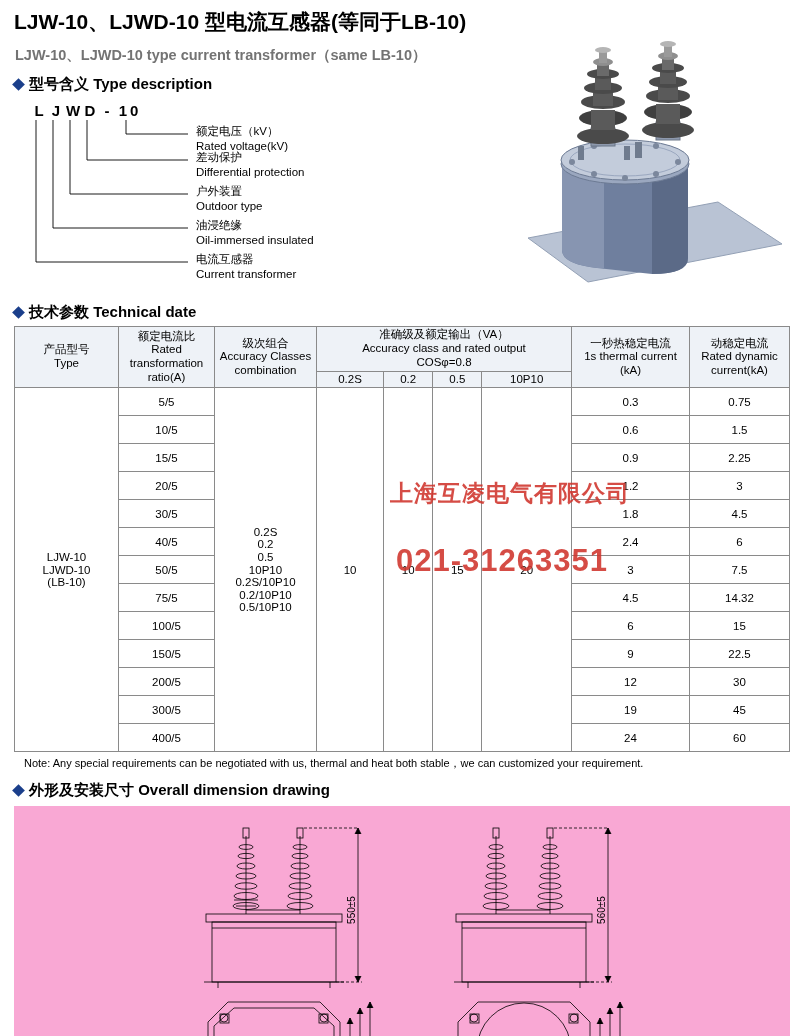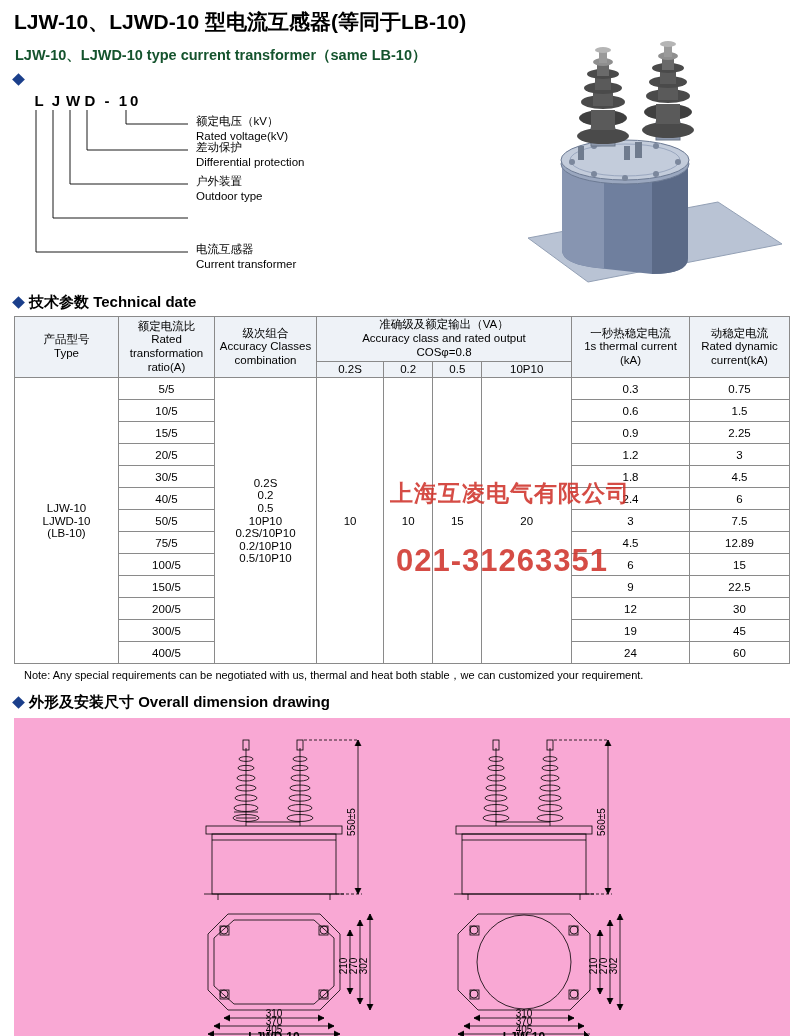--- a/index.html
+++ b/index.html
@@ -14,21 +14,21 @@
   }
   .page { position: relative; width: 800px; height: 1036px; padding: 8px 12px; }
 
   
   .header { position: relative; }
   .title-cn {
     font-size: 21px; font-weight: bold; letter-spacing: 0px;
     color: #000; line-height: 1.15; margin: 2px 0 12px 2px; white-space: nowrap;
   }
   .title-en {
-    font-size: 14.5px; font-weight: bold; color: #14532d;
+    font-size: 14.5px; font-weight: bold; color: #737373;
     margin: 3px 0 0 3px; white-space: nowrap;
   }
 
   
   .sec-head { display:flex; align-items:center; gap:6px; margin: 10px 0 4px 2px; }
   .diamond {
     width: 9px; height: 9px; background:#1b3f8b; transform: rotate(45deg);
     display:inline-block; flex: 0 0 auto;
   }
   .sec-title { font-size: 15px; font-weight: bold; color:#000; white-space:nowrap; }
@@ -46,21 +46,21 @@
   
   .photo { position:absolute; right:8px; top:6px; width:300px; height:280px; }
 
   
   table.spec { border-collapse: collapse; width: 776px; margin-left:2px; }
   table.spec th, table.spec td {
     border: 1px solid #8a8a8a; font-size: 11.5px; text-align:center;
     padding: 1px 2px; color:#000; background:#fff;
   }
   table.spec thead th { background:#eef2f7; font-weight:normal; line-height:1.2; }
-  table.spec tbody td { height: 22px; line-height:1.1; }
+  table.spec tbody td { height: 28px; line-height:1.1; }
   .hcell-cn { display:block; }
   .hcell-en { display:block; }
   .note { margin: 4px 0 0 2px; font-size: 11.5px; line-height:1.35; }
   .note .n2 { font-size: 11px; margin-left: 10px; }
 
   
   .drawing {
     position: relative; margin: 6px 0 0 2px; width: 776px; height: 330px;
     background: #f9a8d4;
   }
@@ -140,20 +140,22 @@
       </g>
 
       <rect x="143" y="136" width="7" height="16" fill="#6f7b8e"></rect>
       <rect x="132" y="140" width="6" height="14" fill="#6f7b8e"></rect>
       <rect x="86" y="140" width="6" height="14" fill="#6f7b8e"></rect>
     </svg>
   </div>
 
   <div class="sec-head">
     <span class="diamond"></span>
+    <span class="sec-title"><span>型号含义</span>
+      <span class="en">Type description</span></span>
   </div>
 
   <div class="typedesc">
     <div class="code-letters">
       <span>L</span><span>J</span><span>W</span><span>D</span><span>-</span><span style="width:26px">10</span>
     </div>
 
     <svg class="lines" viewBox="0 0 420 195">
 
       <g stroke="#000" stroke-width="0.9" fill="none">
@@ -174,20 +176,24 @@
       <span class="cn">额定电压（kV）</span>
       <span class="en">Rated voltage(kV)</span>
     </div>
     <div class="tdlabel" style="left:178px; top:52px;">
       <span class="cn">差动保护</span>
       <span class="en">Differential protection</span>
     </div>
     <div class="tdlabel" style="left:178px; top:86px;">
       <span class="cn">户外装置</span>
       <span class="en">Outdoor type</span>
+    </div>
+    <div class="tdlabel" style="left:178px; top:120px;">
+      <span class="cn">油浸绝缘</span>
+      <span class="en">Oil-immersed insulated</span>
     </div>
     <div class="tdlabel" style="left:178px; top:154px;">
       <span class="cn">电流互感器</span>
       <span class="en">Current transformer</span>
     </div>
   </div>
 
   <div class="sec-head">
     <span class="diamond"></span>
     <span class="sec-title"><span>技术参数</span>
@@ -281,21 +287,21 @@
         <td>6</td>
       </tr>
       <tr>
         <td>50/5</td>
         <td>3</td>
         <td>7.5</td>
       </tr>
       <tr>
         <td>75/5</td>
         <td>4.5</td>
-        <td>12.89</td>
+        <td>14.32</td>
       </tr>
       <tr>
         <td>100/5</td>
         <td>6</td>
         <td>15</td>
       </tr>
       <tr>
         <td>150/5</td>
         <td>9</td>
         <td>22.5</td>

